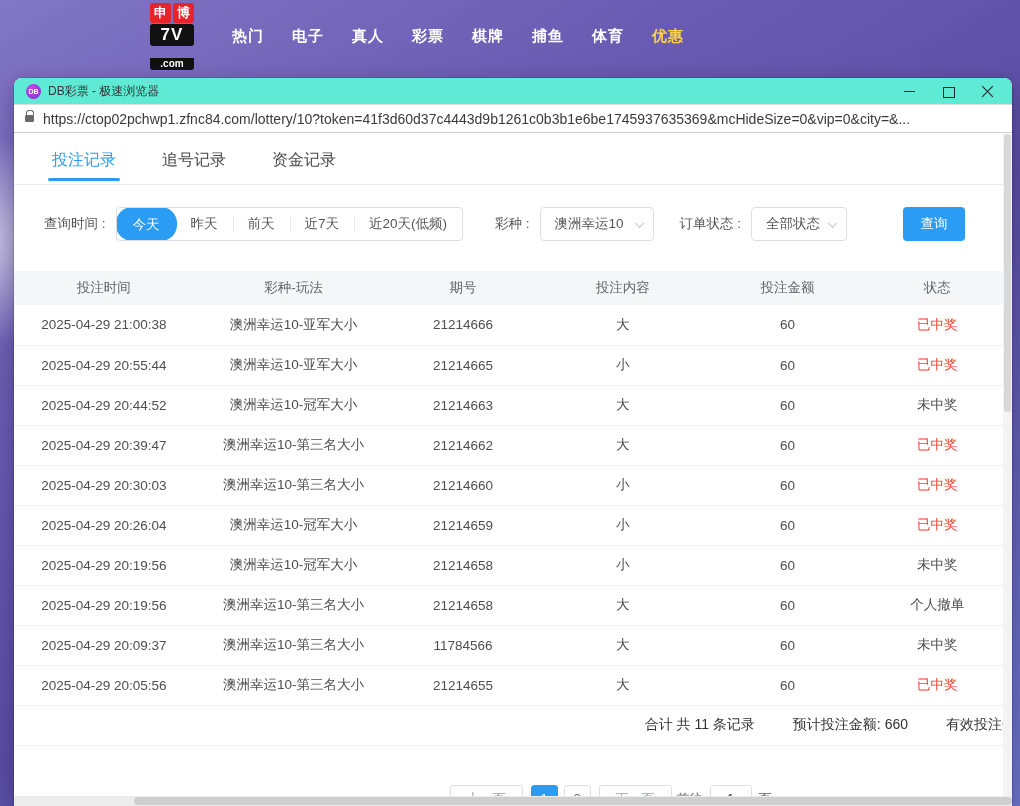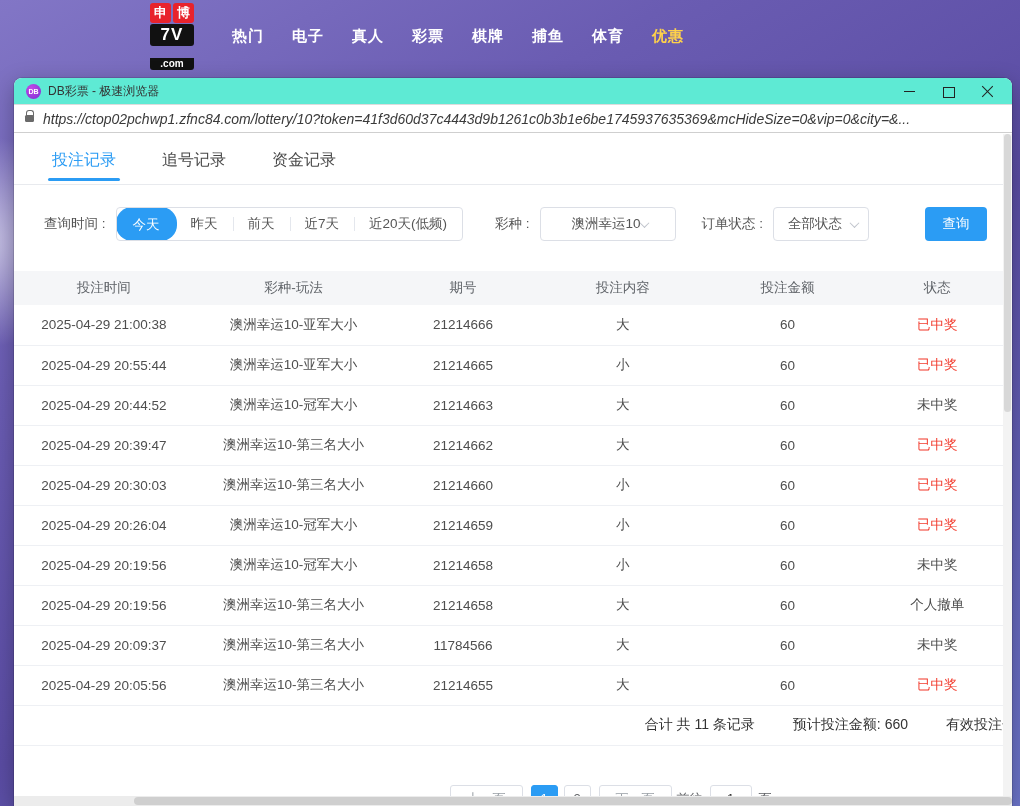--- a/index.html
+++ b/index.html
@@ -43,42 +43,42 @@
   .ctrl-max::after { content:""; position:absolute; left:1px; top:2px; width:10px; height:9px; border:1.6px solid #222; }
   .ctrl-close::before, .ctrl-close::after { content:""; position:absolute; left:-1px; top:6px; width:15px; border-top:1.5px solid #222; }
   .ctrl-close::before { transform:rotate(45deg); }
   .ctrl-close::after  { transform:rotate(-45deg); }
 
   .urlbar { height:29px; background:#fff; border-top:1px solid #dcdcdc; border-bottom:1px solid #cfcfcf;
     display:flex; align-items:center; padding:0 11px; }
   .lock-icon { width:9px; height:7px; background:#6a6a6a; border-radius:1.5px; position:relative; margin-right:9px; flex:none; }
   .lock-icon::before { content:""; position:absolute; top:-5px; left:1px; width:6px; height:5px;
     border:1.5px solid #6a6a6a; border-bottom:none; border-radius:3px 3px 0 0; }
-  .url-text { font-size:14px; color:#3a3a3a; white-space:nowrap; overflow:hidden;font-style:italic; }
+  .url-text { font-size:14px; color:#3a3a3a; white-space:nowrap; overflow:hidden; }
 
   .content { position:relative; height:663px; background:#fff; }
 
   
   .tabs { display:flex; padding:17px 0 0 38px; border-bottom:1px solid #e8eaee; }
   .tab { font-size:16px; color:#4a4a4a; margin-right:46px; padding-bottom:13px; position:relative; cursor:pointer; }
   .tab.active { color:#2b9cf4; }
   .tab.active::after { content:""; position:absolute; left:-4px; right:-4px; bottom:3px; height:3px;
     background:#2b9cf4; border-radius:2px; }
 
   
   .filters { display:flex; align-items:center; margin:22px 0 0 30px; font-size:13.5px; color:#555; }
   .f-label { margin-right:10px; white-space:nowrap; }
   .time-group { display:flex; border:1px solid #dcdfe6; border-radius:4px; overflow:hidden; height:34px; }
   .time-opt { padding:0 15px; line-height:32px; color:#555; cursor:pointer; white-space:nowrap; position:relative; }
   .time-opt:not(:first-child)::before { content:""; position:absolute; left:0; top:9px; bottom:9px; border-left:1px solid #e4e7ed; }
   .time-opt.active { background:#2b9cf4; color:#fff; border-radius:16px; margin:-1px; line-height:36px; padding:0 17px; }
   .time-opt.active + .time-opt::before { display:none; }
   .select { display:flex; align-items:center; justify-content:space-between; border:1px solid #dcdfe6;
     border-radius:4px; height:34px; padding:0 10px 0 14px; cursor:pointer; color:#555; }
-  .sel-lottery { width:136px;justify-content:center; }
+  .sel-lottery { width:114px; }
   .sel-status { width:96px; }
   .chevron-down { width:7px; height:7px; border-right:1.6px solid #c0c4cc; border-bottom:1.6px solid #c0c4cc;
     transform:rotate(45deg) translate(-1px,-1px); flex:none; }
   .btn-query { background:#2b9cf4; color:#fff; border:none; border-radius:4px; width:62px; height:34px;
     font-size:13.5px; margin-left:56px; cursor:pointer; font-family:inherit; }
   .gap32 { width:32px; flex:none; } .gap26 { width:26px; flex:none; }
 
   
   table.records { width:100%; border-collapse:collapse; table-layout:fixed; margin-top:30px; font-size:13.5px; }
   .records th { background:#f5f6f8; color:#5f6368; font-weight:normal; height:34px; text-align:center; }

